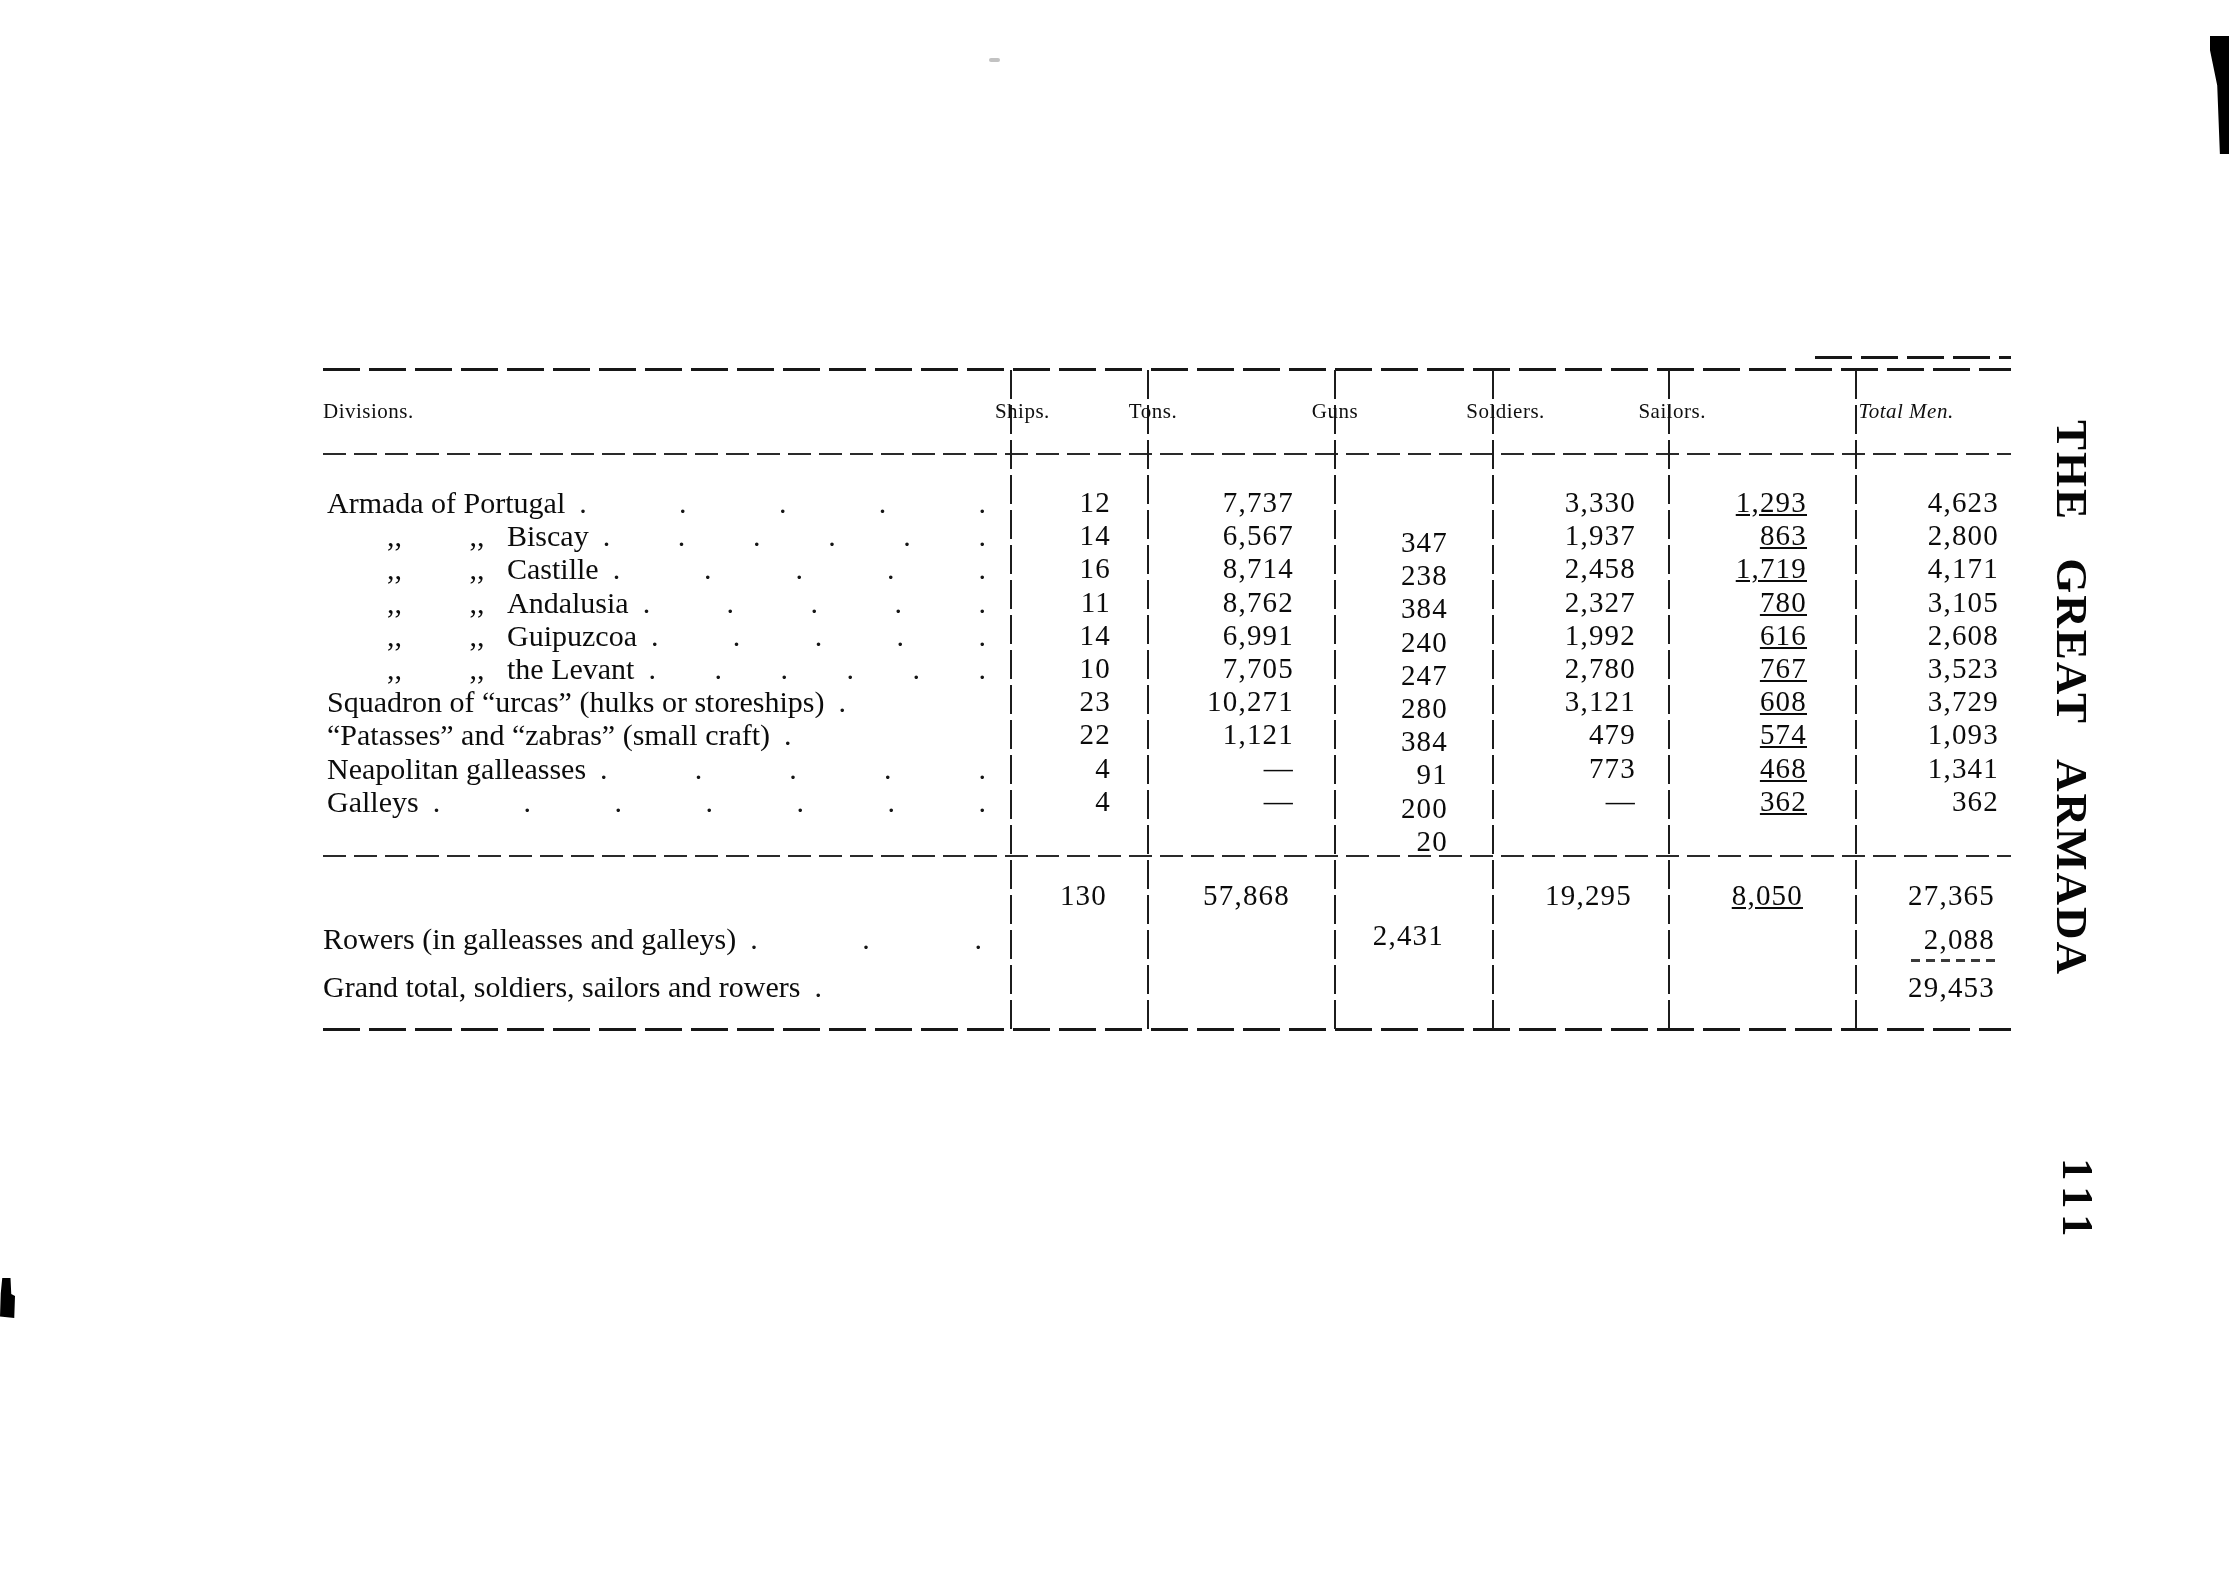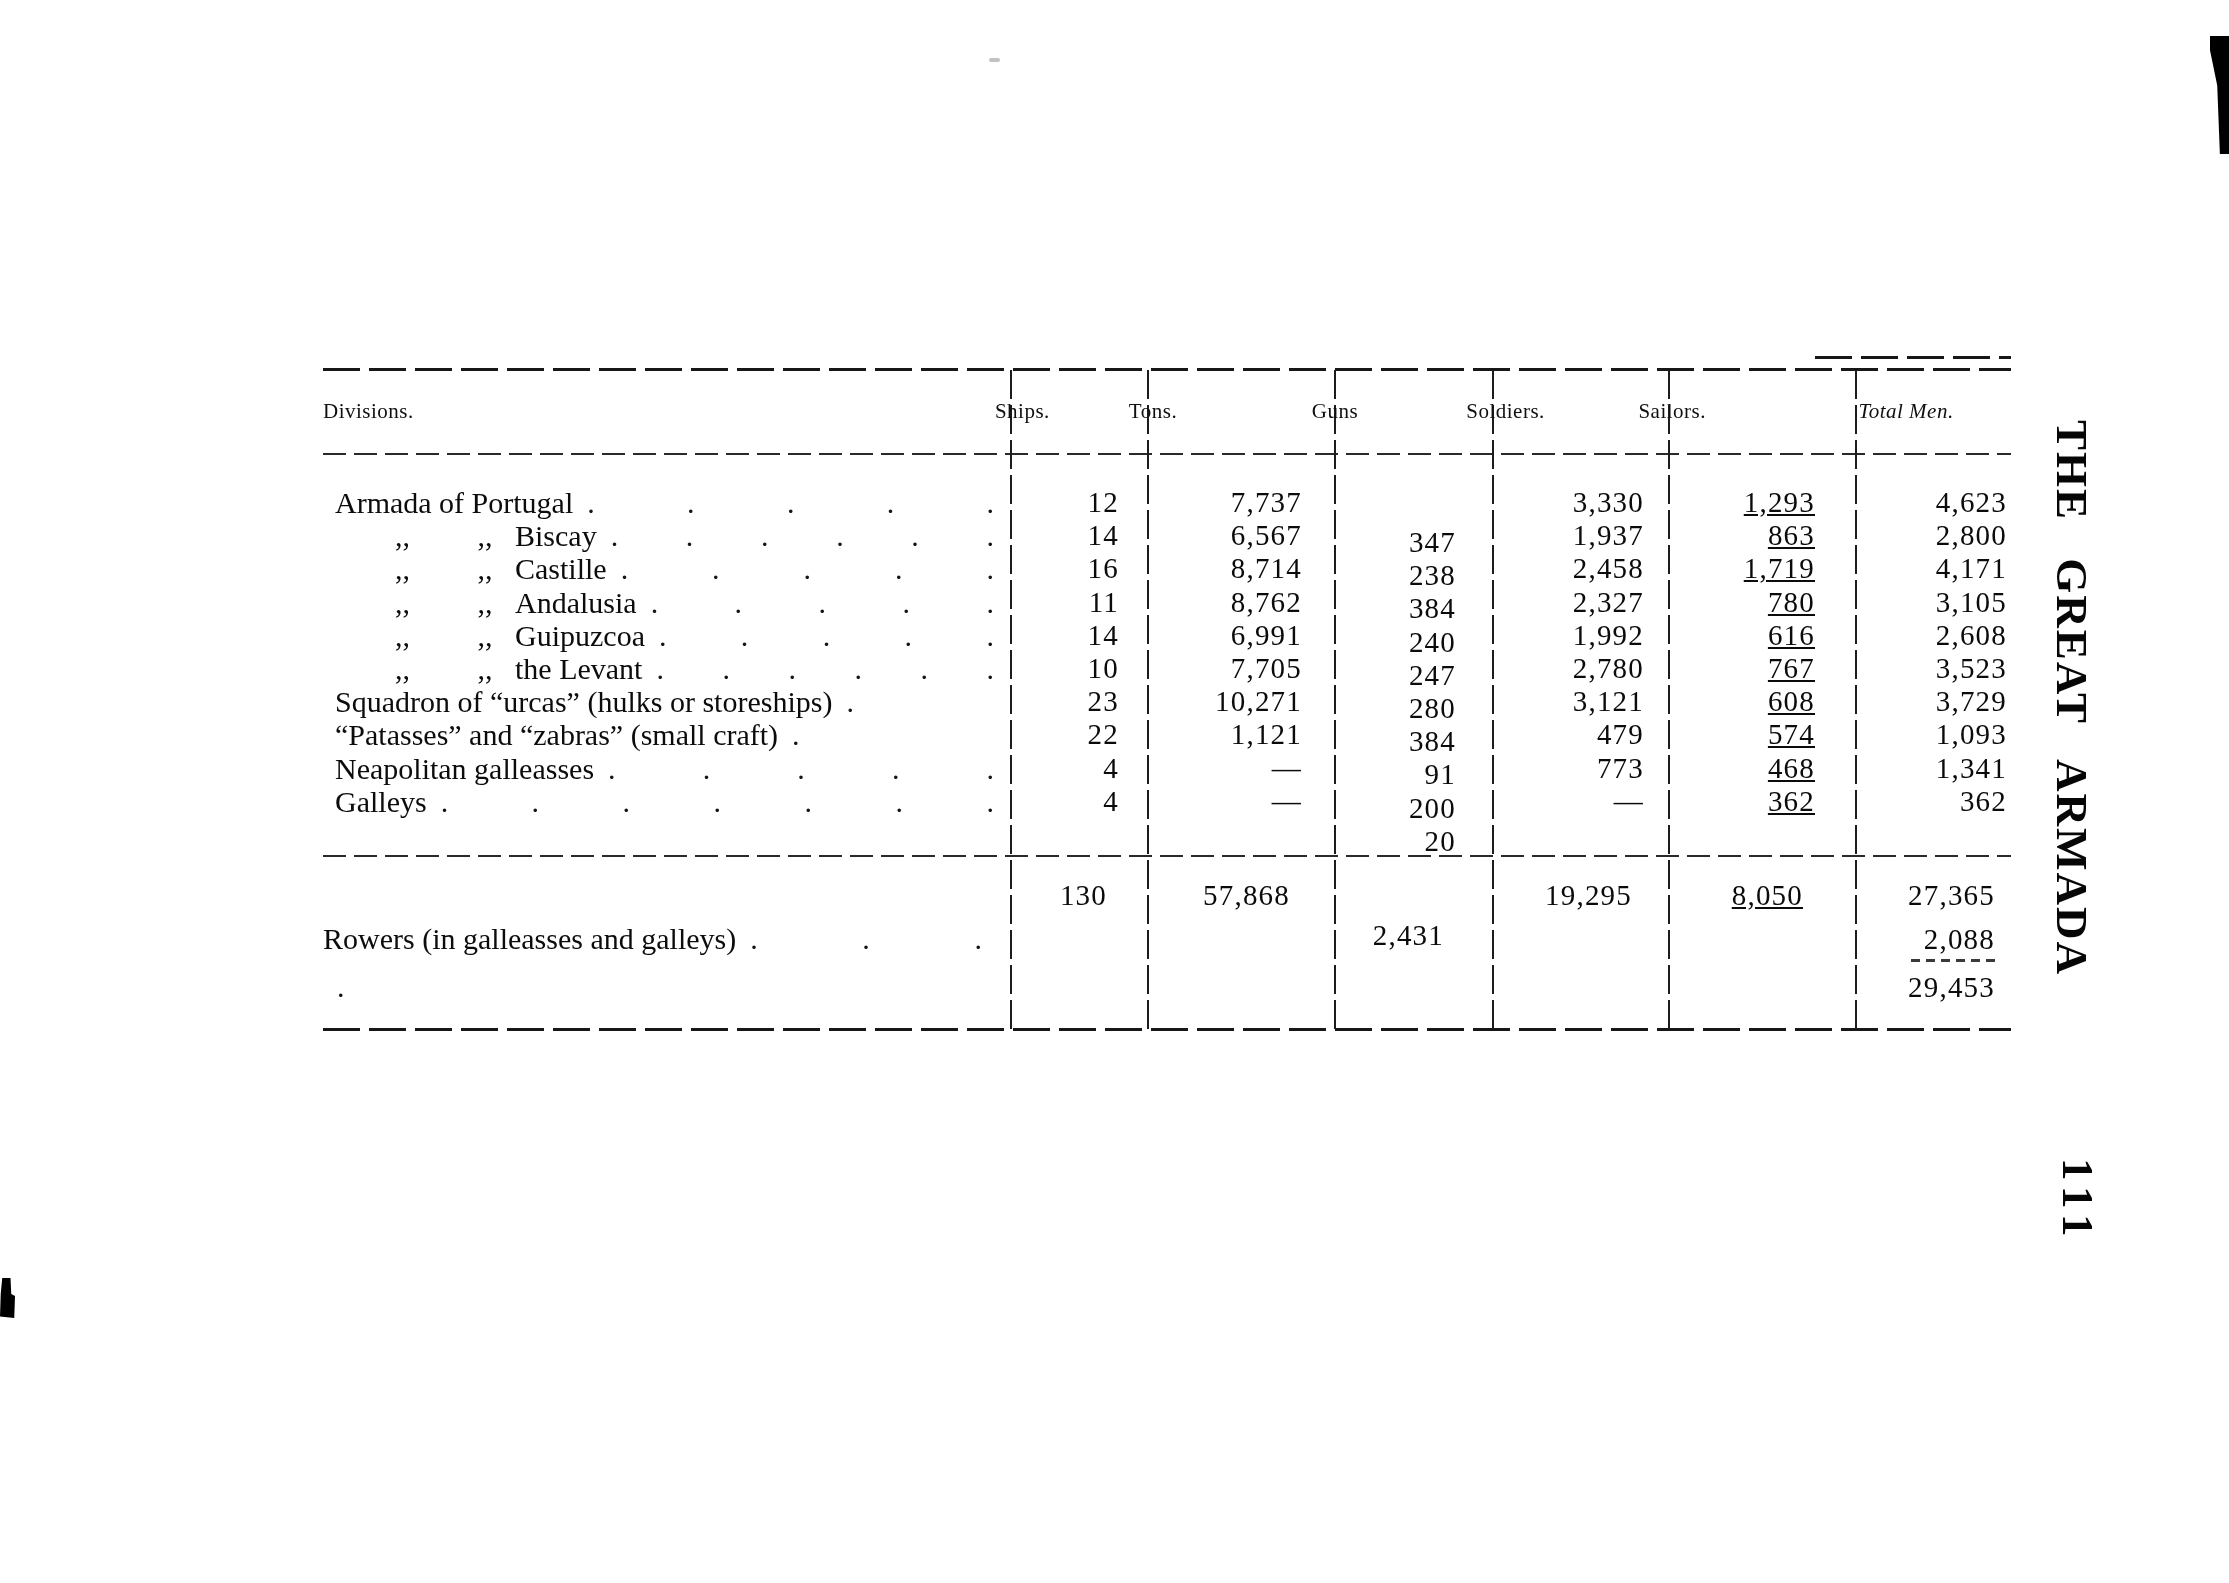--- a/index.html
+++ b/index.html
@@ -20,21 +20,21 @@
 
   
   .thead{position:absolute;top:0;left:0;width:1688px;height:86px;display:flex;align-items:center;}
   .hcell{font-size:21px;letter-spacing:0.5px;color:#101010;}
 
   
   .w-div{width:687px;} .w-ships{width:137px;} .w-tons{width:187px;} .w-guns{width:158px;}
   .w-sold{width:176px;} .w-sail{width:225px;} .w-total{width:156px;font-style:italic;}
 
   
-  .tbody{position:absolute;top:118px;left:12px;width:1688px;}
+  .tbody{position:absolute;top:118px;left:4px;width:1688px;}
   .trow{display:flex;height:33.2px;line-height:33.2px;font-size:30px;}
   .cdiv{width:687px;display:flex;white-space:nowrap;overflow:hidden;}
   .ditto{white-space:pre;}
   .dname{white-space:pre;}
   .leader{flex:1;text-align-last:justify;padding-left:14px;padding-right:28px;color:#151515;}
   .num{font-size:29px;text-align:right;letter-spacing:1.2px;color:#0b0b0b;}
   .n-ships{width:137px;padding-right:40px;}
   .n-tons{width:187px;padding-right:44px;}
   .n-guns{width:158px;padding-right:48px;margin-top:40px;}
   .n-sold{width:176px;padding-right:36px;}
@@ -267,20 +267,21 @@
       <div class="num n-guns"></div>
       <div class="num n-sold"></div>
       <div class="num n-sail"></div>
       <div class="num n-total">2,088</div>
     </div>
 
     <div class="minirule"></div>
 
     <div class="grandrow">
       <div class="cdiv">
+        <span class="dname">Grand total, soldiers, sailors and rowers</span>
         <span class="leader">.</span>
       </div>
       <div class="num n-ships"></div>
       <div class="num n-tons"></div>
       <div class="num n-guns"></div>
       <div class="num n-sold"></div>
       <div class="num n-sail"></div>
       <div class="num n-total">29,453</div>
     </div>
 

